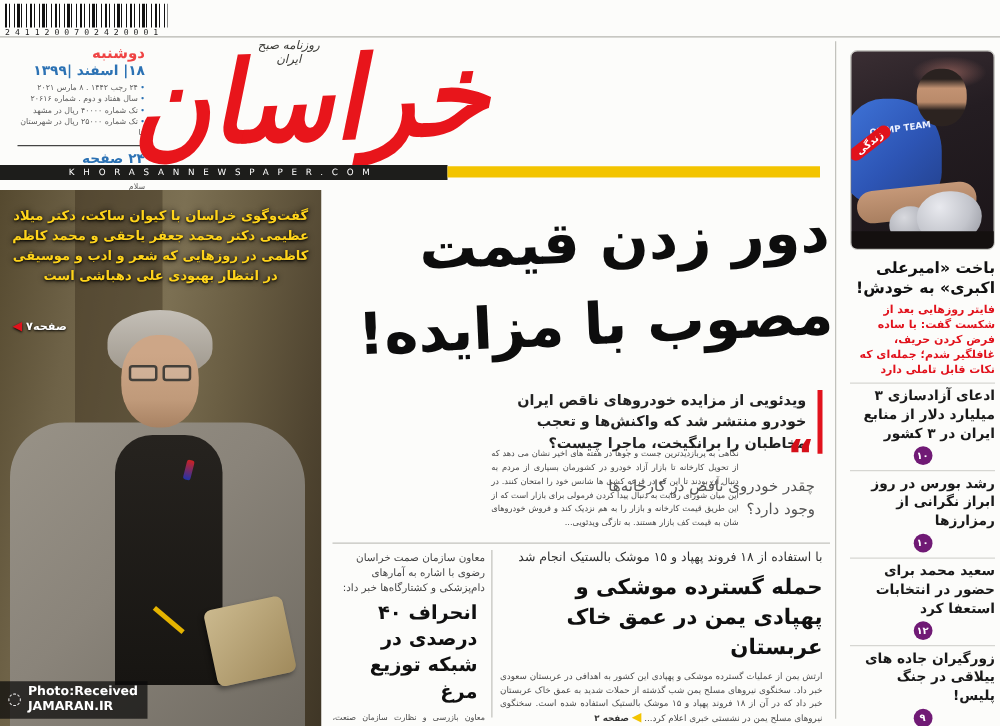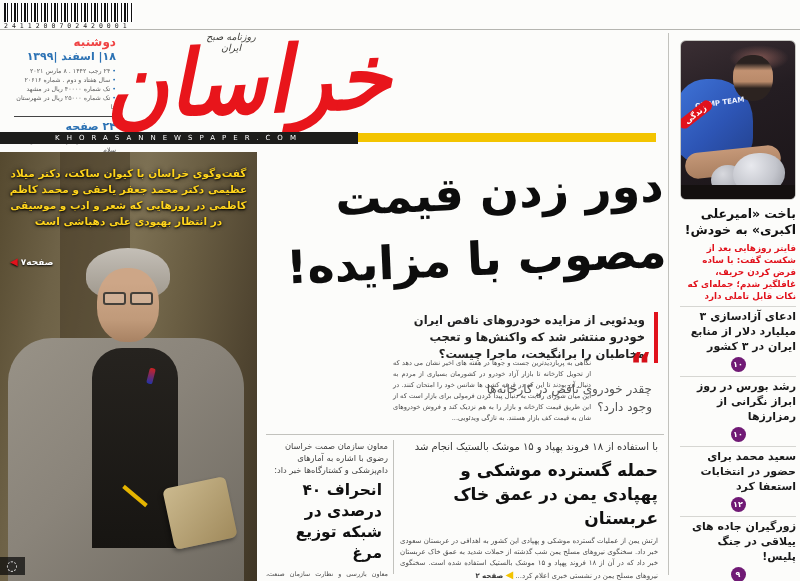--- a/index.html
+++ b/index.html
@@ -213,20 +213,22 @@
         <i></i>
       </div>
     <div class="lp-book"></div>
     <div class="lp-pencil"></div>
     <div class="lp-text" lang="fa">
       <div class="dek">گفت‌وگوی خراسان با کیوان ساکت، دکتر میلاد عظیمی دکتر محمد جعفر یاحقی و محمد کاظم کاظمی در روزهایی که شعر و ادب و موسیقی در انتظار بهبودی علی دهباشی است</div>
     </div>
     <div class="lp-pref"><span>صفحه۷</span> <span class="arrow-r">◀</span></div>
     <div class="credit">
       <span class="logo">◌</span>
+      <span><span>Photo:Received</span><br>
+      <span>JAMARAN.IR</span></span>
     </div>
   </div>
 
   <div class="leadhead" lang="fa">
     <div>دور زدن قیمت</div>
     <div>مصوب با مزایده!</div>
   </div>
   <div class="standfirst" lang="fa">ویدئویی از مزایده خودروهای ناقص ایران خودرو منتشر شد که واکنش‌ها و تعجب مخاطبان را برانگیخت، ماجرا چیست؟</div>
   <div class="quoteblk" lang="fa">
     <div class="g">“</div>

